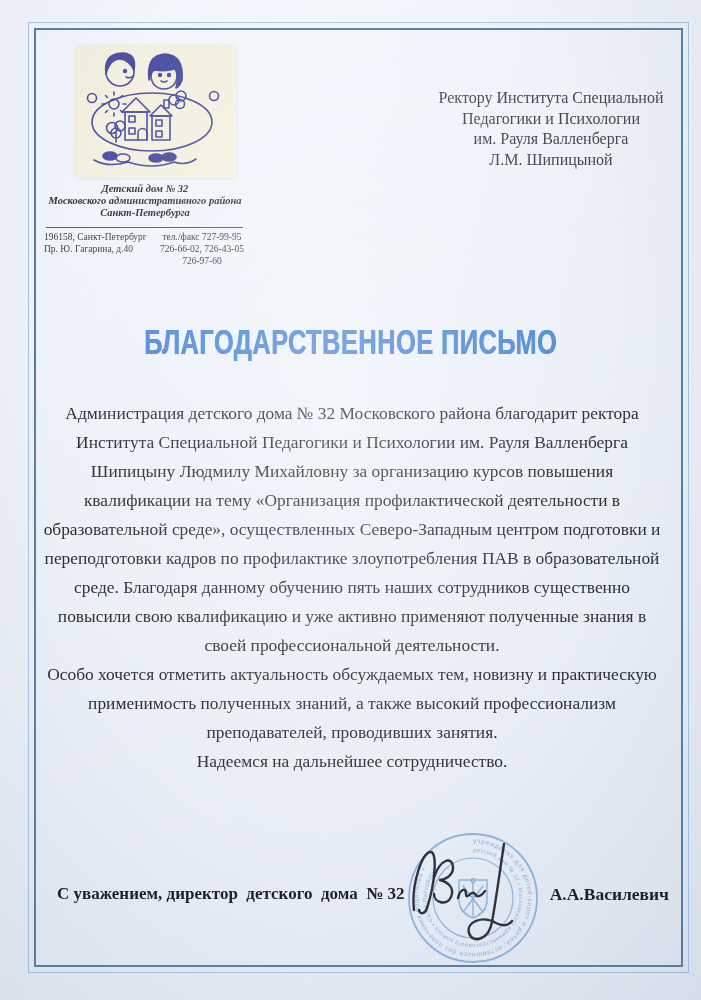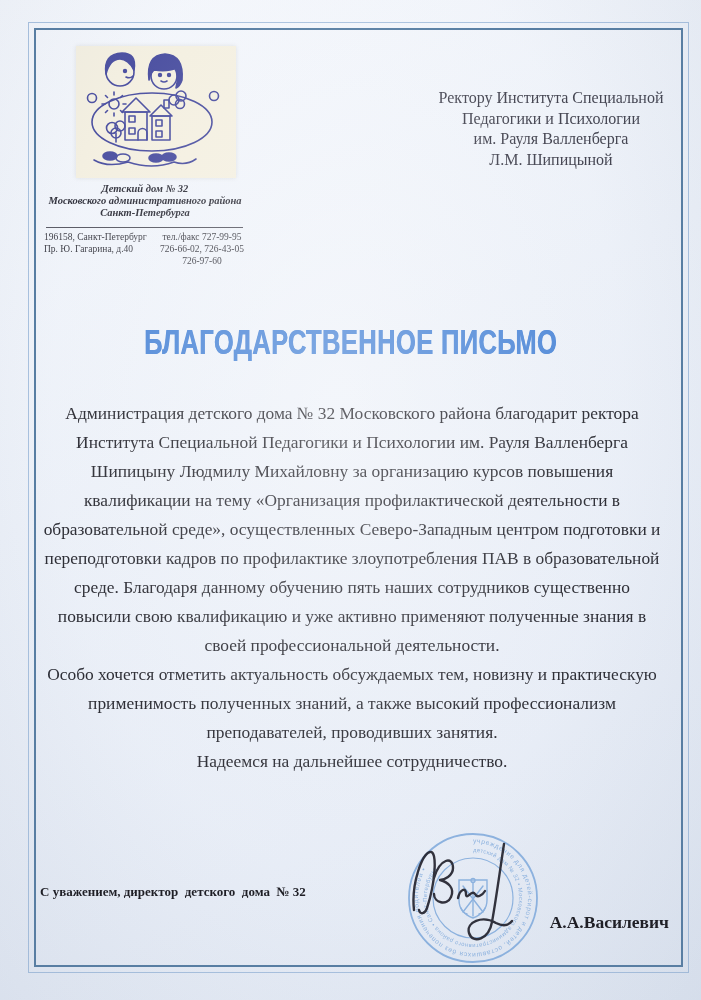--- a/index.html
+++ b/index.html
@@ -28,24 +28,24 @@
   
   .title{position:absolute;left:0;right:0;top:322px;text-align:center;
     font-family:"Liberation Sans",sans-serif;font-weight:800;font-size:35px;
     color:#4a85d7;transform:scaleX(0.73);letter-spacing:0.5px;
     text-shadow:0.6px 0 0 #4a85d7;}
   
   .body-text{position:absolute;left:33px;right:30px;top:399px;
     font-size:17.4px;color:#25252c;}
   .body-line{height:29px;line-height:29px;text-align:center;white-space:nowrap;}
   
-  .closing-left{position:absolute;left:40px;top:884px;font-weight:bold;font-size:13px;
+  .closing-left{position:absolute;left:57px;top:884px;font-weight:bold;font-size:17px;
     color:#1f1f26;white-space:pre;z-index:1;}
   .signer{position:absolute;right:32px;top:884px;font-weight:bold;font-size:17.5px;
-    color:#1f1f26;z-index:1;margin-top:28px;}
+    color:#1f1f26;z-index:1;}
   .stamp{position:absolute;left:403px;top:828px;width:140px;height:140px;z-index:2;opacity:0.82;}
   .signature{position:absolute;left:398px;top:830px;width:130px;height:132px;z-index:3;}
 </style>
 </head>
 <body>
 
 <div class="page">
 
   <div class="frame-outer">
     <div class="frame-inner"></div>

